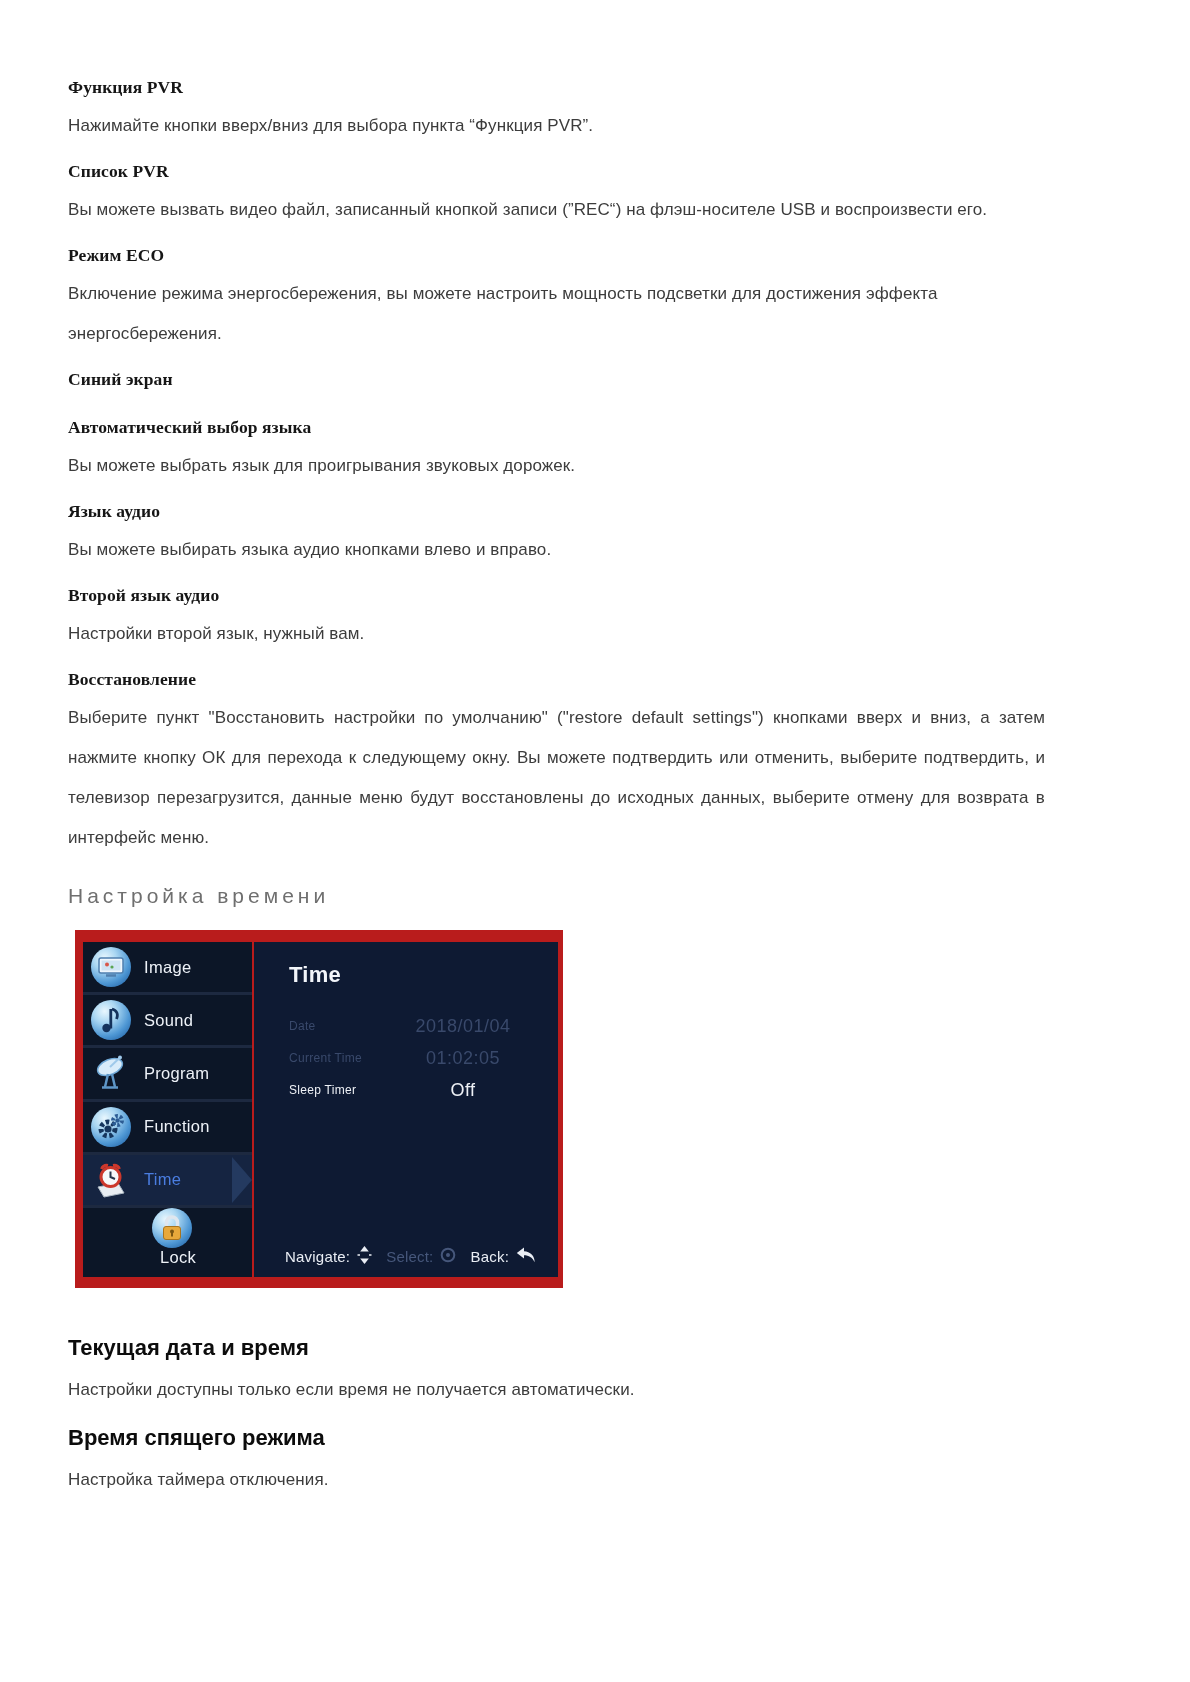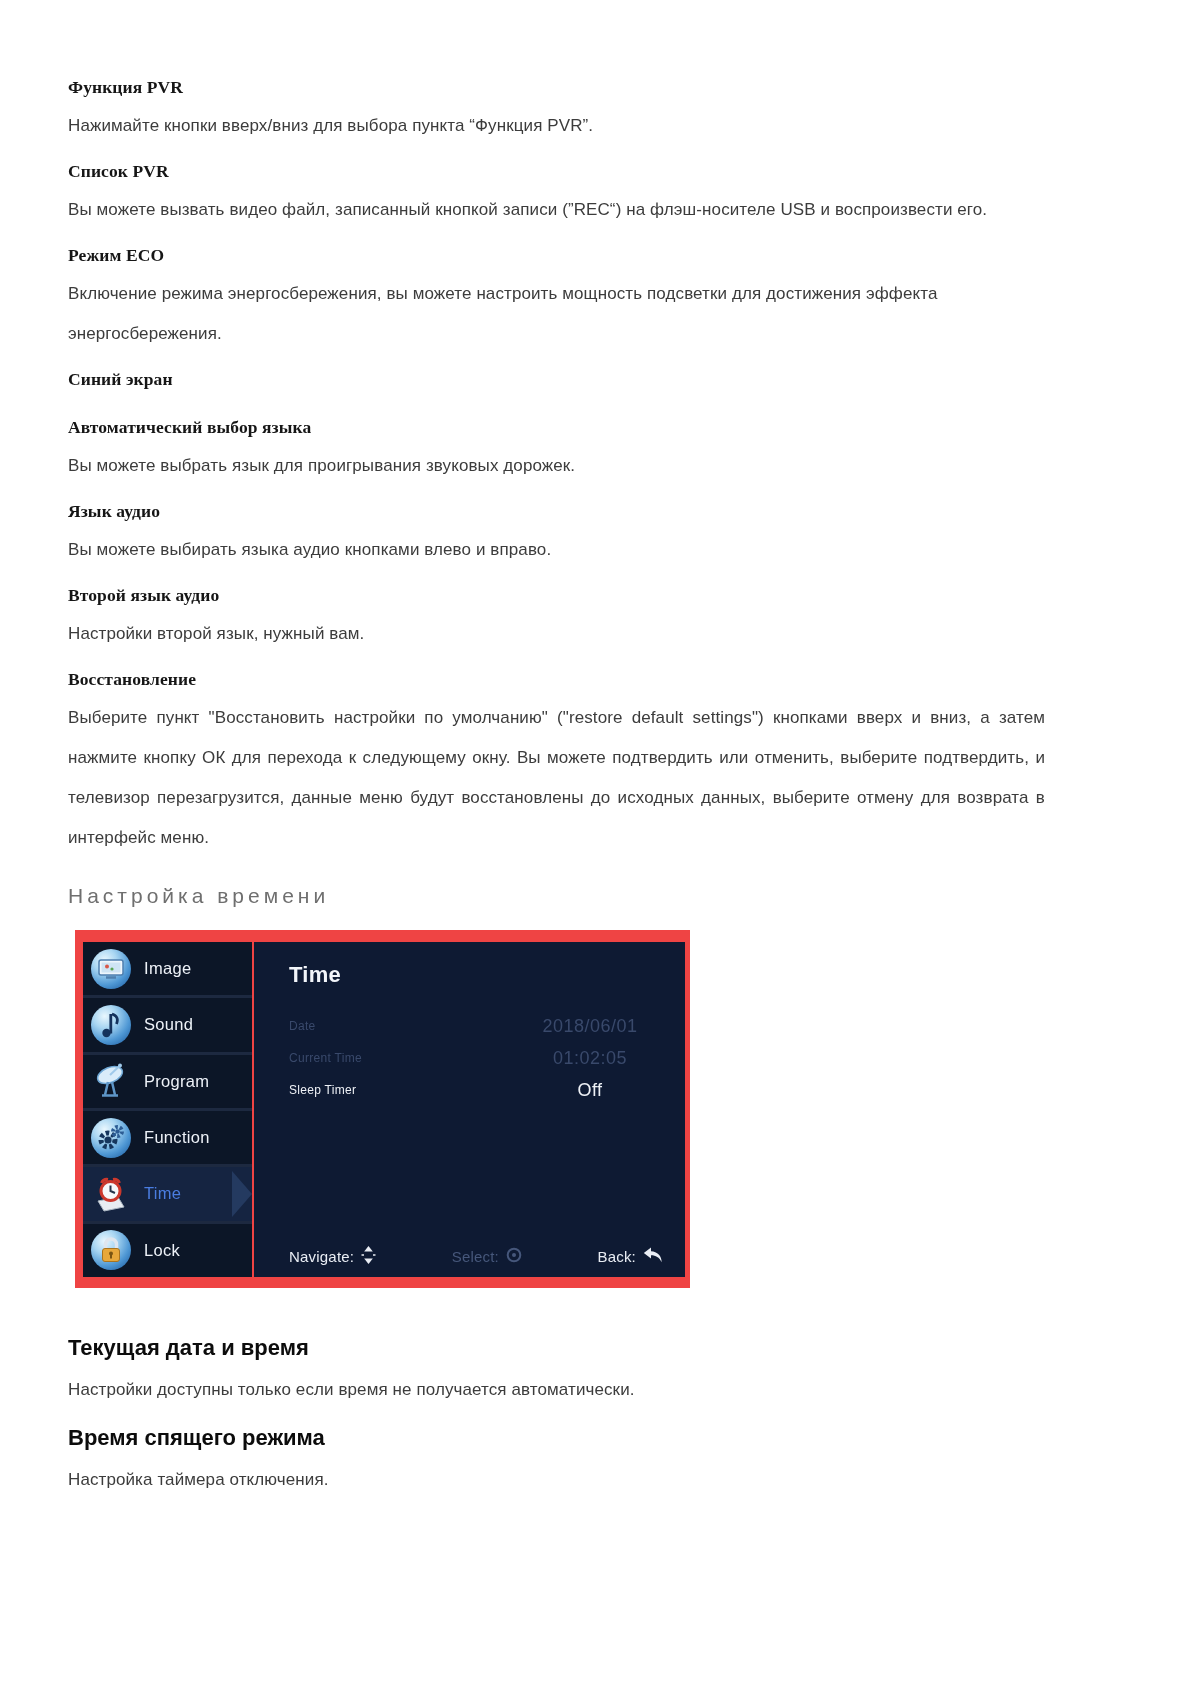--- a/index.html
+++ b/index.html
@@ -30,39 +30,39 @@
   }
   .h2 {
     font-size:22px; font-weight:bold; color:#0c0c0c; line-height:28px;
   }
   .h2.first { margin-top:46px; }
   .h2.next { margin-top:14px; }
 
   
   .tv {
     margin-top:20px; margin-left:7px;
-    width:615px; height:358px;
-    background:#ef4444;
+    width:488px; height:358px;
+    background:#b91c1c;
     padding:12px 5px 11px 8px;
     display:flex; gap:2px;
   }
   .tv-sidebar {
     width:169px; height:335px;
     display:flex; flex-direction:column;
   }
   .tv-item {
     flex:1 1 auto;
     display:flex; align-items:center;
     background:#0c1627;
     border-bottom:3px solid #1d2940;
     padding-left:8px;
     position:relative;
     cursor:default;
   }
-  .tv-item:last-child { border-bottom:none; }
+  .tv-item:last-child { border-bottom:none;flex-direction:column; }
   .tv-item .label {
     margin-left:13px; font-size:16.5px; color:#eef2f8; letter-spacing:0.3px;
   }
   .tv-item.selected { background:#152441; }
   .tv-item.selected .label { color:#4a7de0; }
   .tv-item.selected::after {
     content:""; position:absolute; right:0; top:50%;
     transform:translateY(-50%);
     width:0; height:0;
     border-left:20px solid #243a60;
@@ -85,22 +85,23 @@
   .tv-title { font-size:22px; font-weight:bold; color:#f2f5fa; letter-spacing:0.3px; }
   .tv-rows { margin-top:22px; }
   .tv-row { display:flex; align-items:center; height:32px; padding-right:10px; }
   .tv-row .rlabel { font-size:12px; letter-spacing:0.3px;text-align:right; }
   .tv-row .rvalue { margin-left:auto; width:170px; text-align:center; font-size:18px; letter-spacing:0.5px; }
   .tv-row.disabled .rlabel, .tv-row.disabled .rvalue { color:#39496b; }
   .tv-row.enabled .rlabel, .tv-row.enabled .rvalue { color:#eef1f6; }
 
   .tv-footer {
     position:absolute; left:35px; right:22px; bottom:10px;
-    display:flex; justify-content:space-between; align-items:center;
+    display:flex; justify-content:flex-end; align-items:center;
     font-size:15px;
+    gap:14px;
   }
   .hint { display:flex; align-items:center; gap:7px; }
   .hint .hlabel { color:#e9edf4; letter-spacing:0.2px; }
   .hint.dim .hlabel { color:#46577b; }
 </style>
 </head>
 <body>
 
 <div class="page">
 
@@ -199,21 +200,21 @@
       </div>
 
     </div>
 
     <div class="tv-main">
       <div class="tv-title">Time</div>
 
       <div class="tv-rows">
         <div class="tv-row disabled">
           <span class="rlabel">Date</span>
-          <span class="rvalue">2018/06/01</span>
+          <span class="rvalue">2018/01/04</span>
         </div>
         <div class="tv-row disabled">
           <span class="rlabel">Current Time</span>
           <span class="rvalue">01:02:05</span>
         </div>
         <div class="tv-row enabled">
           <span class="rlabel">Sleep Timer</span>
           <span class="rvalue">Off</span>
         </div>
       </div>

